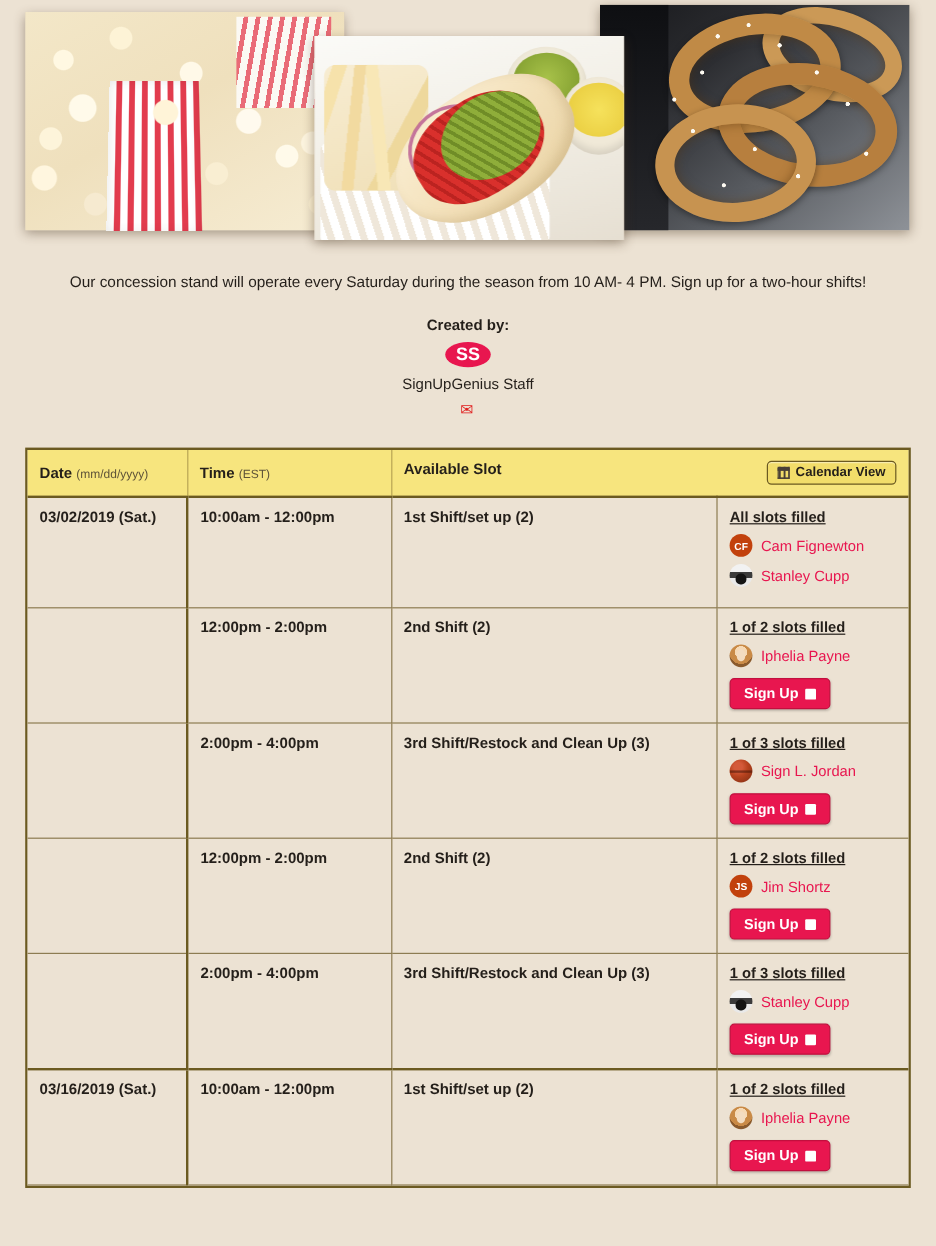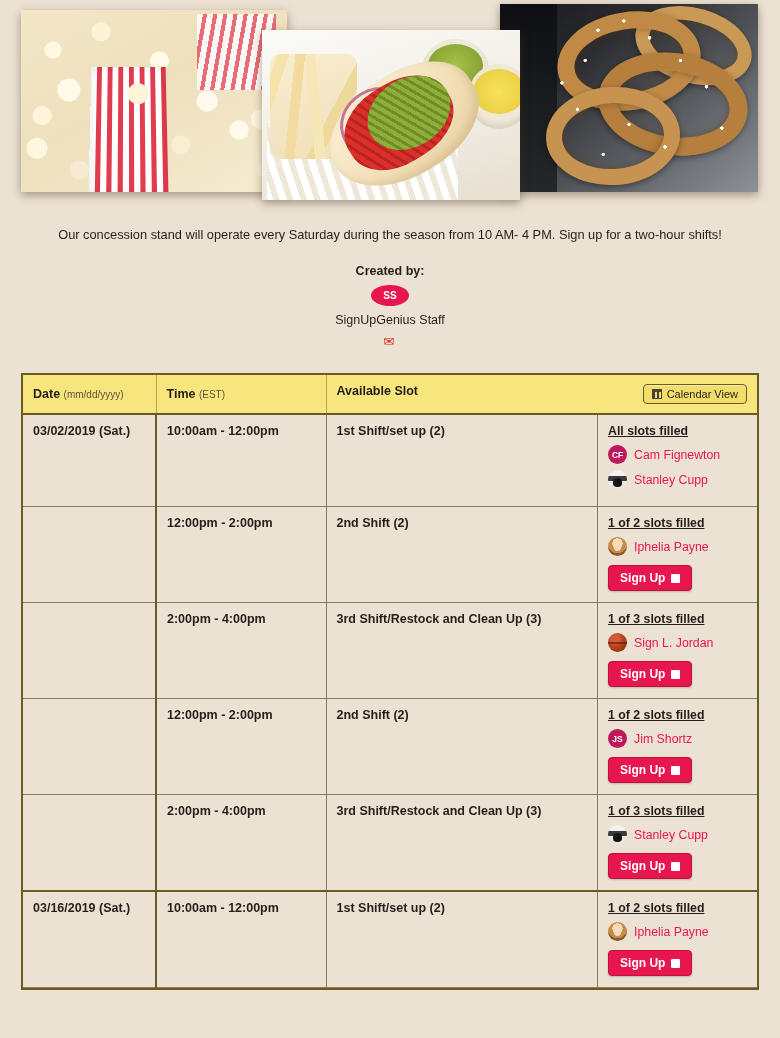--- a/index.html
+++ b/index.html
@@ -170,21 +170,21 @@
     margin-top:17px;
   }
   .createdby {
     display:flex; align-items:center; justify-content:center; gap:7px;
     margin-top:22px; font-size:12.5px; color:#241f1a;flex-direction:column;
   }
   .createdby-label { font-weight:bold; }
   .avatar-initials {
     width:38px; height:21px; border-radius:50%;
     background:#e8164f; color:#fff;
-    font-size:10px; font-weight:bold;
+    font-size:15px; font-weight:bold;
     display:flex; align-items:center; justify-content:center;
     flex:0 0 auto;
   }
   .creator-name { color:#241f1a; }
   .env-icon { color:#e02020; font-size:13px; margin-left:-2px; }
 
   
   .table-wrap {
     margin: 24px 21px 0 21px;
     border:2px solid #6b5a21;
@@ -206,21 +206,21 @@
   .col-time { width:170px; }
   .col-slot { }
   .hdr-sub { font-weight:normal; font-size:10px; color:#5e5338; }
 
   .cal-btn {
     float:right;
     display:inline-flex; align-items:center; gap:5px;
     background:#f2dd6a;
     border:1px solid #6b5a21; border-radius:4px;
     padding:3px 8px;
-    font-size:11px; font-weight:normal; color:#241f1a;
+    font-size:11px; font-weight:bold; color:#241f1a;
     cursor:pointer;
     box-shadow: 0 1px 0 rgba(255,255,255,.45) inset;
   }
   .cal-ico {
     width:10px; height:10px;
     background:
       linear-gradient(#4a4036 0 2.5px, transparent 2.5px),
       repeating-linear-gradient(90deg,#4a4036 0 2px,transparent 2px 4px);
     border:1px solid #4a4036;
     display:inline-block;
@@ -239,21 +239,21 @@
   td.time-cell { font-weight:bold; }
   td.slot-cell { font-weight:bold; }
   td.signup-cell { font-weight:normal; }
   tr.group-start > td { border-top:2px solid #6b5a21; }
   tbody tr:first-child > td { border-top:none; }
 
   .status { font-weight:bold; font-size:12.3px; color:#241f1a; margin-bottom:7px;text-decoration:underline; }
   .signee { display:flex; align-items:center; gap:7px; margin-bottom:6px; }
   .signee-name { color:#e8164f; font-size:12.3px; font-weight:normal; }
   .av { width:19px; height:19px; border-radius:50%; flex:0 0 auto; overflow:hidden; position:relative; }
-  .av.initials { background:#be185d; color:#fff; font-size:8.5px; font-weight:bold; display:flex; align-items:center; justify-content:center; }
+  .av.initials { background:#c2410c; color:#fff; font-size:8.5px; font-weight:bold; display:flex; align-items:center; justify-content:center; }
   .av.photo-stanley { background:linear-gradient(180deg,#f2f2f2 0 34%, #3b3b3b 34% 60%, #e9e9e9 60% 100%); }
   .av.photo-stanley::after { content:""; position:absolute; left:26%; top:44%; width:48%; height:44%; background:#141414; border-radius:50% 50% 46% 46%; }
   .av.photo-iphelia { background:radial-gradient(circle at 50% 34%, #f6d9b4 0 32%, #c98a46 33% 62%, #8a5a2c 63% 100%); }
   .av.photo-iphelia::after { content:""; position:absolute; left:30%; top:22%; width:40%; height:52%; background:#f3dcc0; border-radius:50% 50% 44% 44%; }
   .av.photo-mike { background:radial-gradient(circle at 38% 32%, #d45a3a 0 20%, #b8431f 45%, #7c2c12 100%); }
   .av.photo-mike::after { content:""; position:absolute; left:0; top:46%; width:100%; height:2px; background:rgba(70,20,5,.55); }
 
   .signup-btn {
     display:inline-flex; align-items:center; gap:6px;
     background:#e8164f; color:#ffffff;

